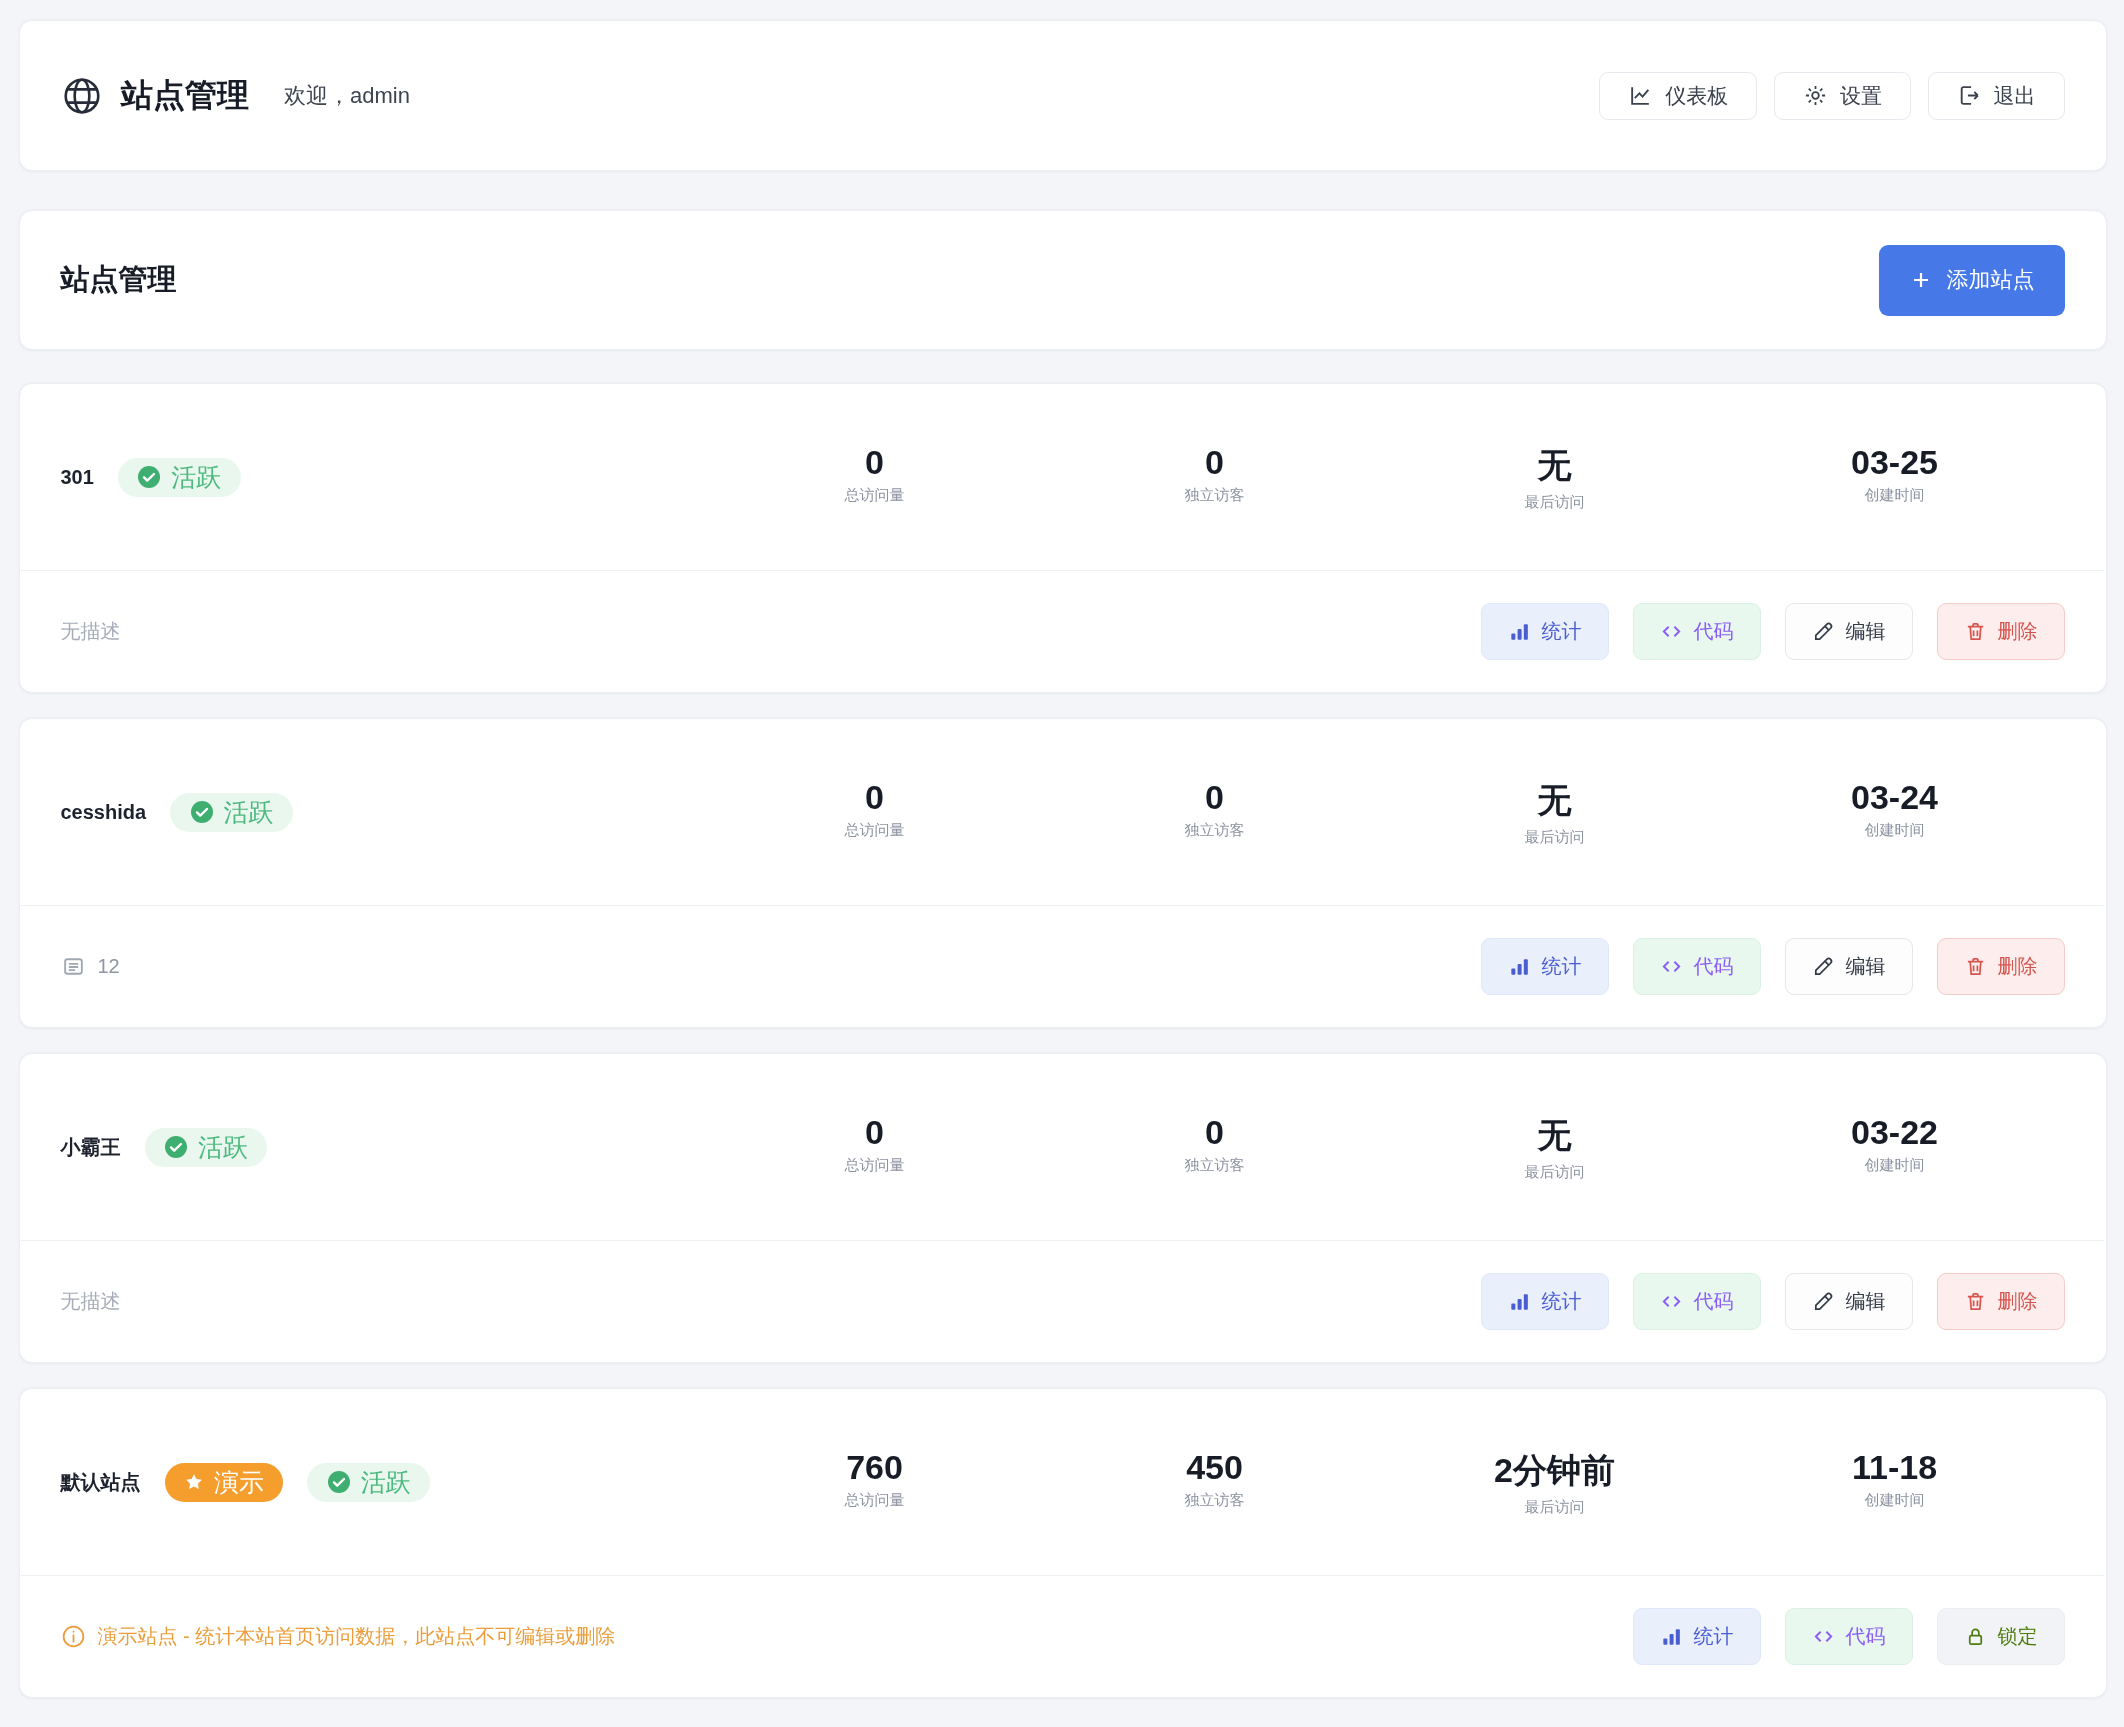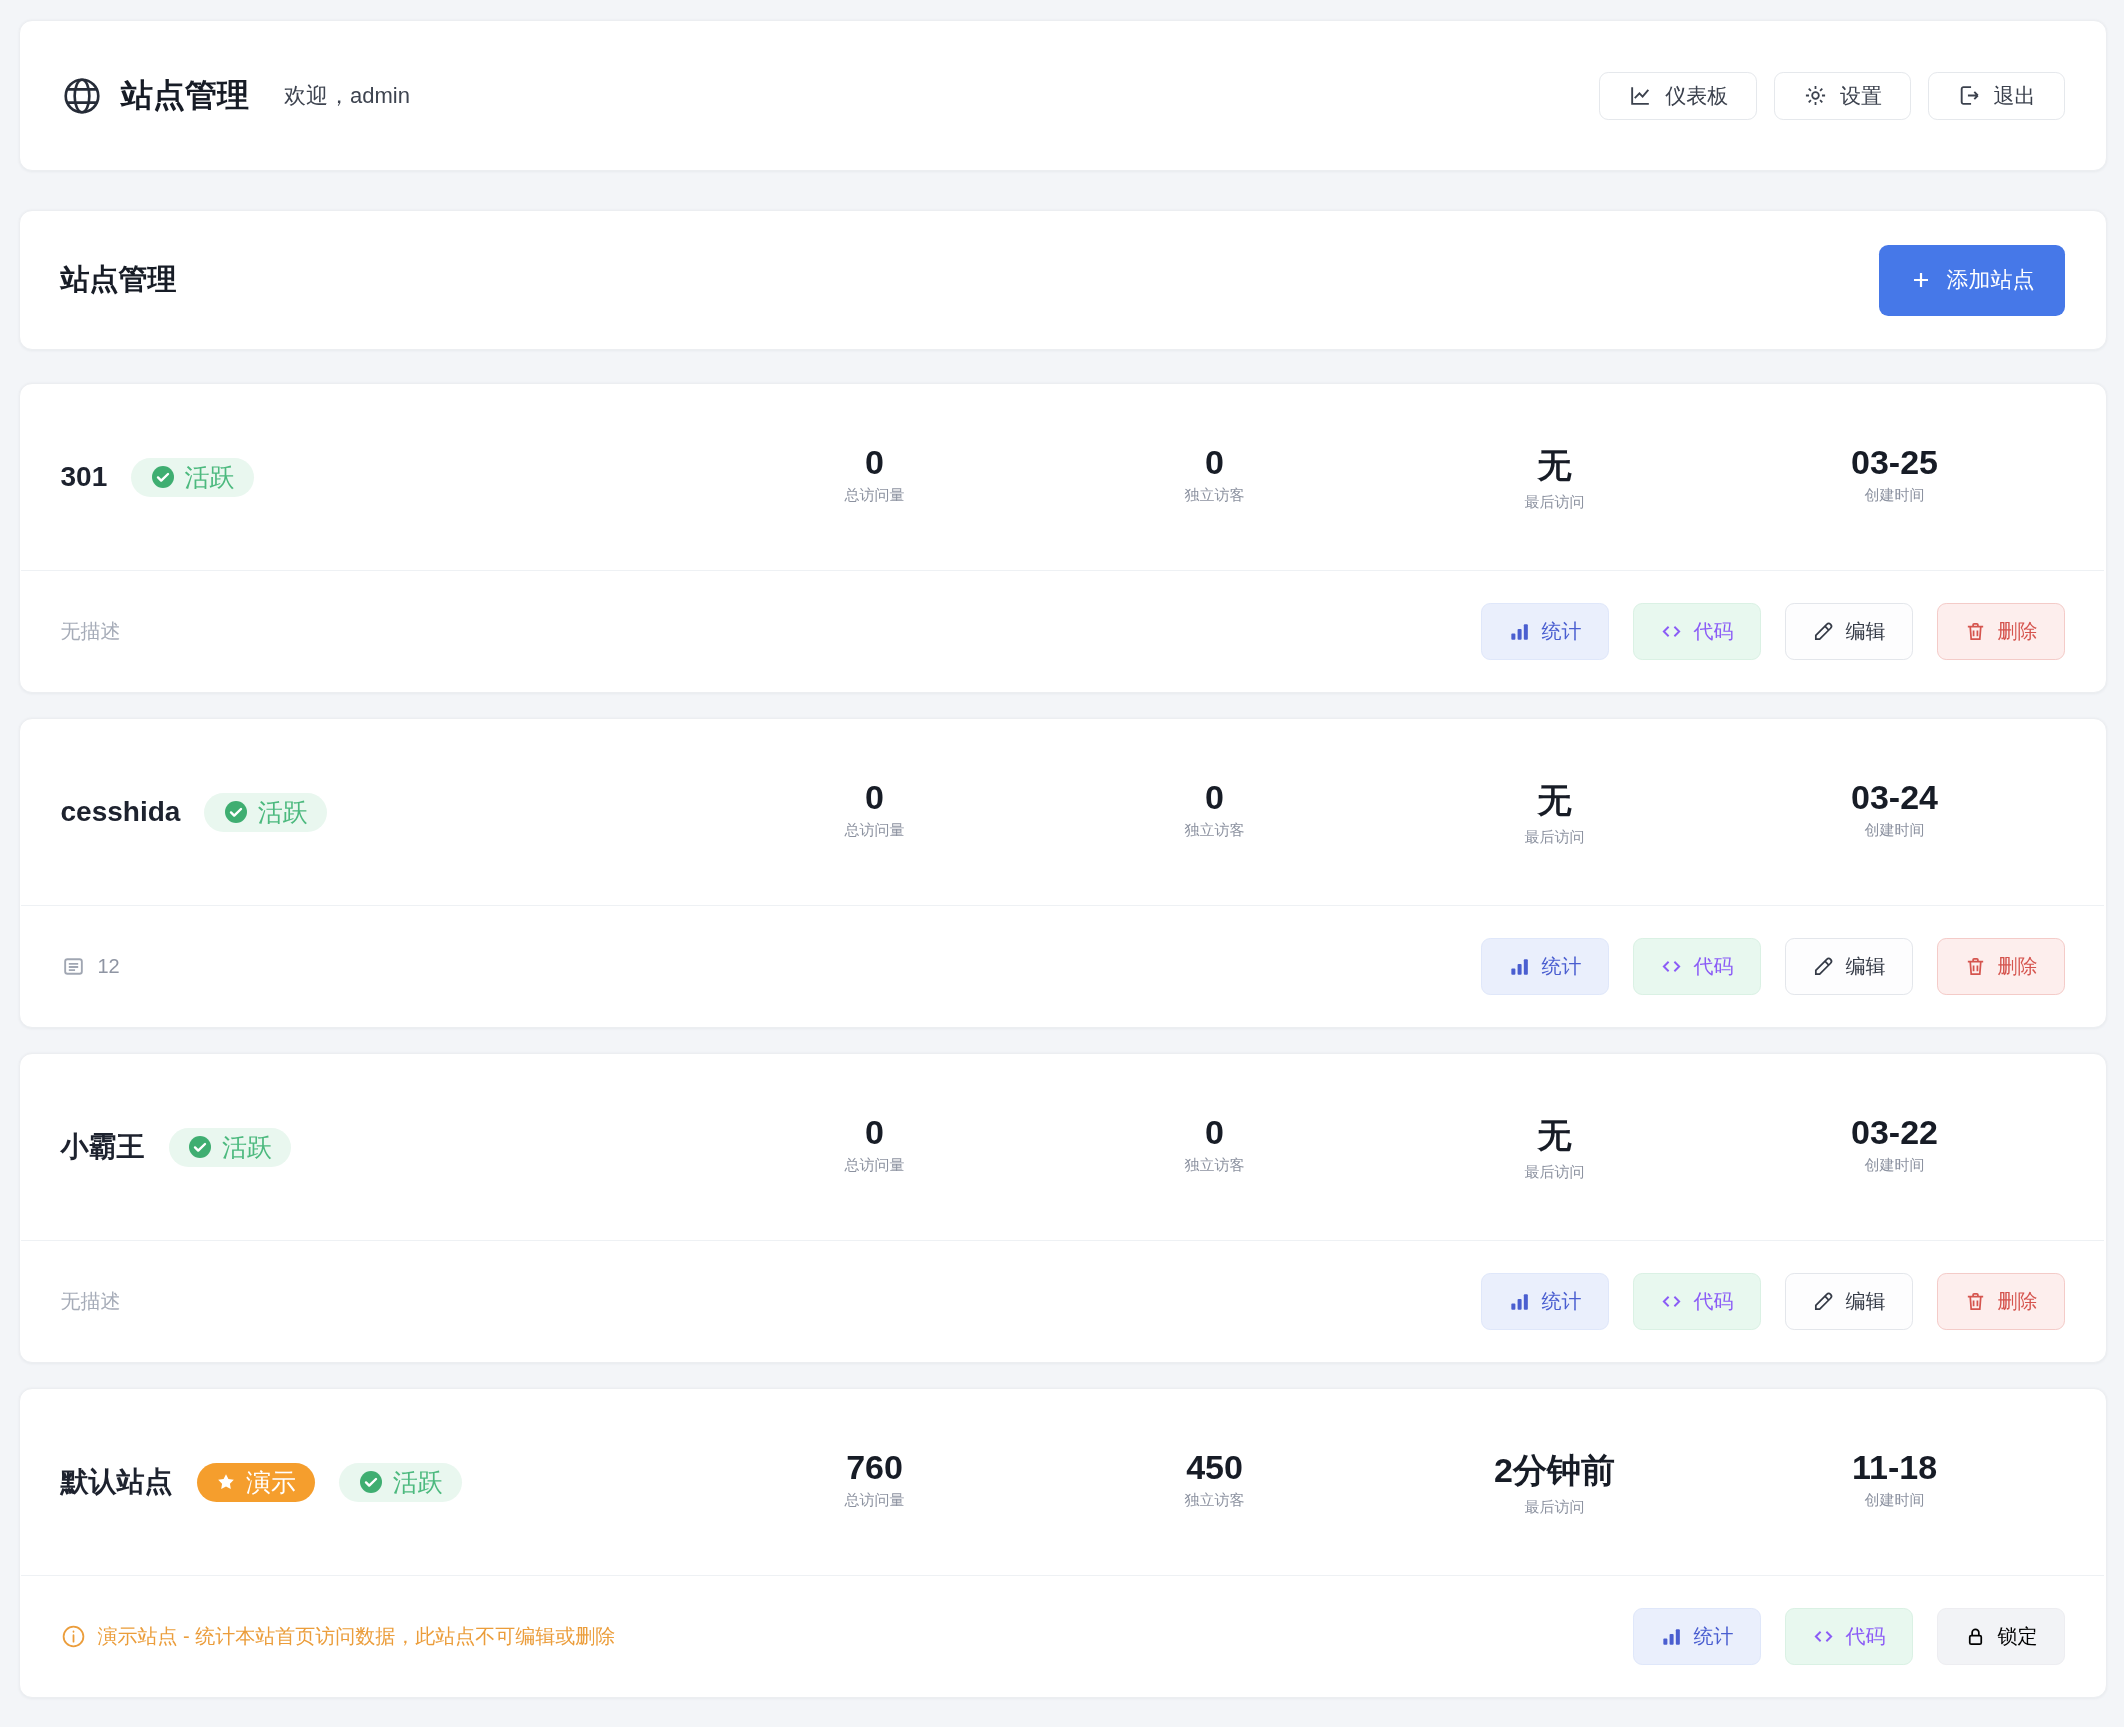--- a/index.html
+++ b/index.html
@@ -43,21 +43,21 @@
     background: #4678e8; color: #fff; border: none; border-radius: 9.2px;
     font-size: 22px; cursor: pointer; font-family: inherit; text-align: center;
   }
   .add-btn svg { width: 24px; height: 24px; }
 
   
   .site-card { margin-top: 25px; }
   .site-card.first { margin-top: 33px; }
   .site-top { height: 186px; display: flex; align-items: center; padding: 0 41px; }
   .site-id { display: flex; align-items: center; gap: 24px; flex: 1 1 auto; min-width: 0; }
-  .site-name { font-size: 28px; font-weight: bold; color: #1d222e; white-space: nowrap; }
+  .site-name { font-size: 20px; font-weight: bold; color: #1d222e; white-space: nowrap; }
   .badge {
     display: inline-flex; align-items: center; gap: 10px;
     height: 39px; padding: 0 19.4px; border-radius: 20px; font-size: 25px; white-space: nowrap;
   }
   .badge.active { background: #e9f7ef; color: #4cb97e; }
   .badge.active svg { width: 24px; height: 24px; }
   .badge.demo { background: #f59e2d; color: #ffffff; }
   .badge.demo svg { width: 20px; height: 20px; }
   .stats { display: grid; grid-template-columns: repeat(4, 340px); flex: 0 0 auto; }
   .stat { text-align: center; }
@@ -77,21 +77,21 @@
     display: inline-flex; align-items: center; gap: 11px;
     height: 57px; padding: 0 26px; border-radius: 9.2px;
     font-size: 20px; cursor: pointer; border: 0.9px solid transparent;
     font-family: inherit; white-space: nowrap;
   }
   .abtn svg { width: 23px; height: 23px; }
   .abtn.stats  { background: #eaeffc; color: #4a5ed0; border-color: #dfe7fa; }
   .abtn.code   { background: #e8f8ef; color: #8b5cf6; border-color: #daf1e4; }
   .abtn.edit   { background: #fdfdfe; color: #343a46; border-color: #e3e6eb; }
   .abtn.delete { background: #fdeeed; color: #d5544e; border-color: #f4cbc8; }
-  .abtn.lock   { background: #f2f3f6; color: #000000; border-color: #ededf1; cursor: not-allowed; }
+  .abtn.lock   { background: #f2f3f6; color: #4d7c0f; border-color: #ededf1; cursor: not-allowed; }
 </style>
 </head>
 <body>
 
 <div class="page">
 
   <div class="card header-bar">
     <div class="brand">
       <svg class="globe" viewBox="0 0 24 24" fill="none" stroke="currentColor" stroke-width="1.5">
         <circle cx="12" cy="12" r="9.3"></circle>

